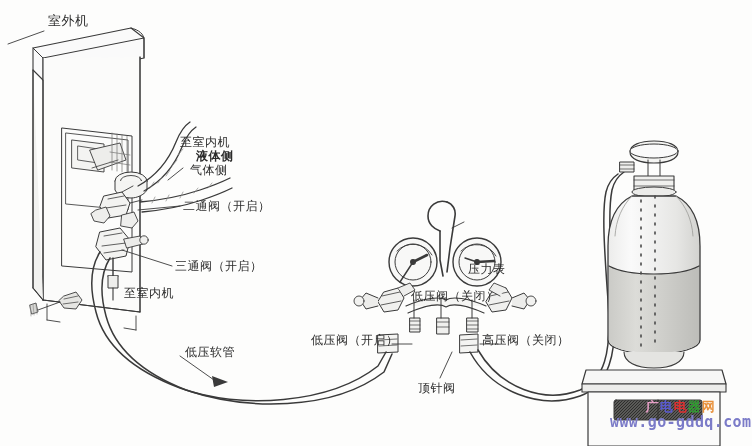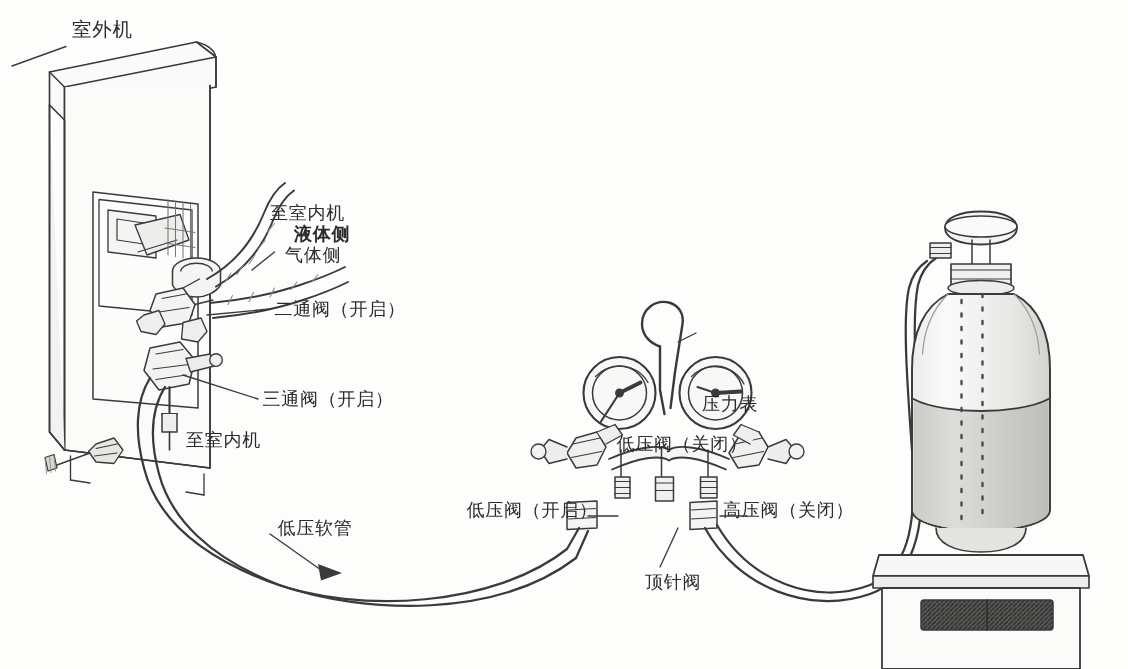--- a/index.html
+++ b/index.html
@@ -239,32 +239,36 @@
   <div class="lbl s12" style="left:196px;top:149px;font-weight:bold;">液体侧</div>
   <div class="lbl s12" style="left:190px;top:163px;">气体侧</div>
   <div class="lbl s12" style="left:183px;top:199px;">二通阀（开启）</div>
   <div class="lbl s12" style="left:175px;top:259px;">三通阀（开启）</div>
   <div class="lbl s12" style="left:124px;top:286px;">至室内机</div>
   <div class="lbl s12" style="left:468px;top:214px;margin-top:48px;">压力表</div>
   <div class="lbl s12" style="left:411px;top:276px;margin-top:13px;">低压阀（关闭）</div>
   <div class="lbl s12" style="left:311px;top:333px;text-align:center;">低压阀（开启）</div>
   <div class="lbl s12" style="left:482px;top:333px;">高压阀（关闭）</div>
   <div class="lbl s12" style="left:137px;top:345px;margin-left:48px;">低压软管</div>
-  <div class="lbl s12" style="left:430px;top:381px;">顶针阀</div>
+  <div class="lbl s12" style="left:418px;top:381px;">顶针阀</div>
 
   <svg style="position:absolute;left:0;top:0;width:752px;height:446px;pointer-events:none;" viewBox="0 0 752 446" xmlns="http://www.w3.org/2000/svg">
     <g fill="none" stroke="#3a3a3a" stroke-width=".9" stroke-linecap="round">
       <path d="M44,31 L8,44"></path>
       <path d="M183,168 L168,180"></path>
       <path d="M180,206 L138,210"></path>
       <path d="M172,266 L122,250"></path>
       <path d="M464,222 L452,228"></path>
       <path d="M412,344 L392,344"></path>
       <path d="M480,344 L498,344"></path>
       <path d="M180,356 L214,380"></path>
       <path d="M440,378 L452,352"></path>
     </g>
   </svg>
 
   <div id="wm">
+    <div class="cn">
+      <span style="color:#e8a0c8">广</span><span style="color:#5a5ad0">电</span><span style="color:#e03030">电</span><span style="color:#30a030">器</span><span style="color:#e8903a">网</span>
+    </div>
+    <div class="url">www.go-gddq.com</div>
   </div>
 
 </div>
 
 </body></html>

